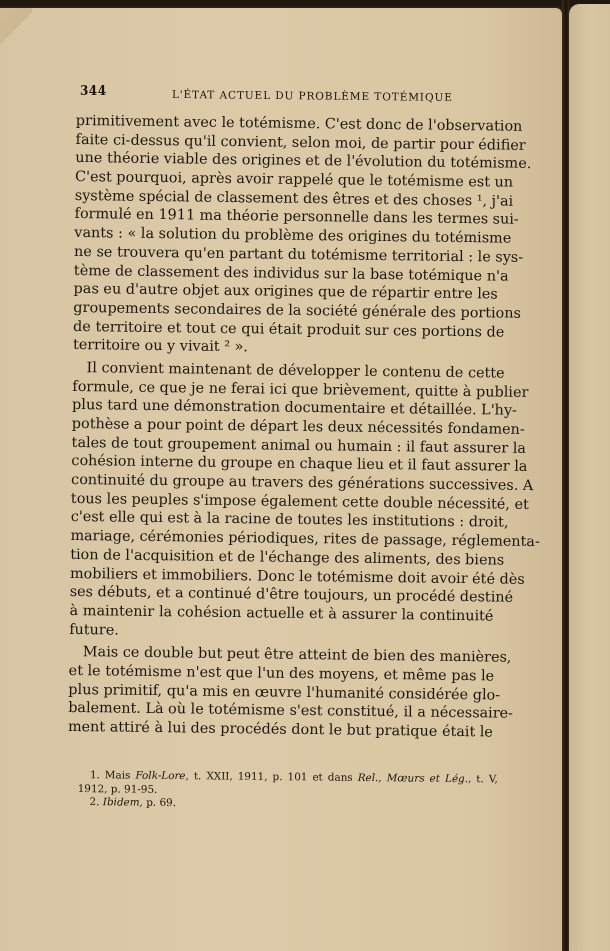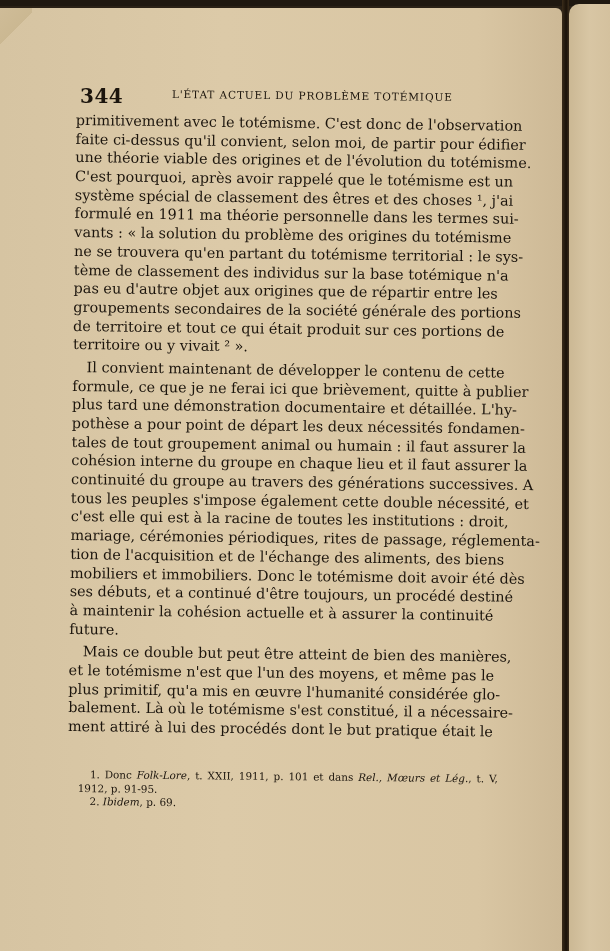--- a/index.html
+++ b/index.html
@@ -33,21 +33,21 @@
     }
     .text-block {
       position: absolute; left: 0; top: 0; width: 562px; height: 943px;
       color: #1c150d;
     }
     .running-head {
       position: absolute; left: 80px; top: 76px; width: 420px; height: 20px;
     }
     .page-number {
       position: absolute; left: 0; top: 0;
-      font-weight: bold; font-size: 20px; letter-spacing: 0.5px;
+      font-weight: bold; font-size: 12px; letter-spacing: 0.5px;
       font-family: "DejaVu Serif", serif;
     }
     .running-title {
       position: absolute; left: 92px; top: 4px;
       font-size: 10.5px; letter-spacing: 0.9px;
       transform: rotate(0.6deg); transform-origin: left top;
       font-variant: small-caps;
     }
     .body-text {
       position: absolute; left: 76px; top: 103px; width: 424px;
@@ -125,21 +125,21 @@
           <span class="line">et le totémisme n'est que l'un des moyens, et même pas le</span>
           <span class="line">plus primitif, qu'a mis en œuvre l'humanité considérée glo-</span>
           <span class="line">balement. Là où le totémisme s'est constitué, il a nécessaire-</span>
           <span class="line">ment attiré à lui des procédés dont le but pratique était le</span>
         </div>
     </div>
 
     <div class="footnotes">
       <span class="fn-line indent justify">
         <span>1.</span>
-        <span>Donc </span><i>Folk-Lore</i><span>, t. XXII, 1911, p. 101 et dans </span><i>Rel., Mœurs et Lég.</i><span>, t. V,</span>
+        <span>Mais </span><i>Folk-Lore</i><span>, t. XXII, 1911, p. 101 et dans </span><i>Rel., Mœurs et Lég.</i><span>, t. V,</span>
       </span>
       <span class="fn-line">1912, p. 91-95.</span>
       <span class="fn-line indent">
         <span>2.</span>
         <i>Ibidem</i><span>, p. 69.</span>
       </span>
     </div>
   </div>
 </div>
 

